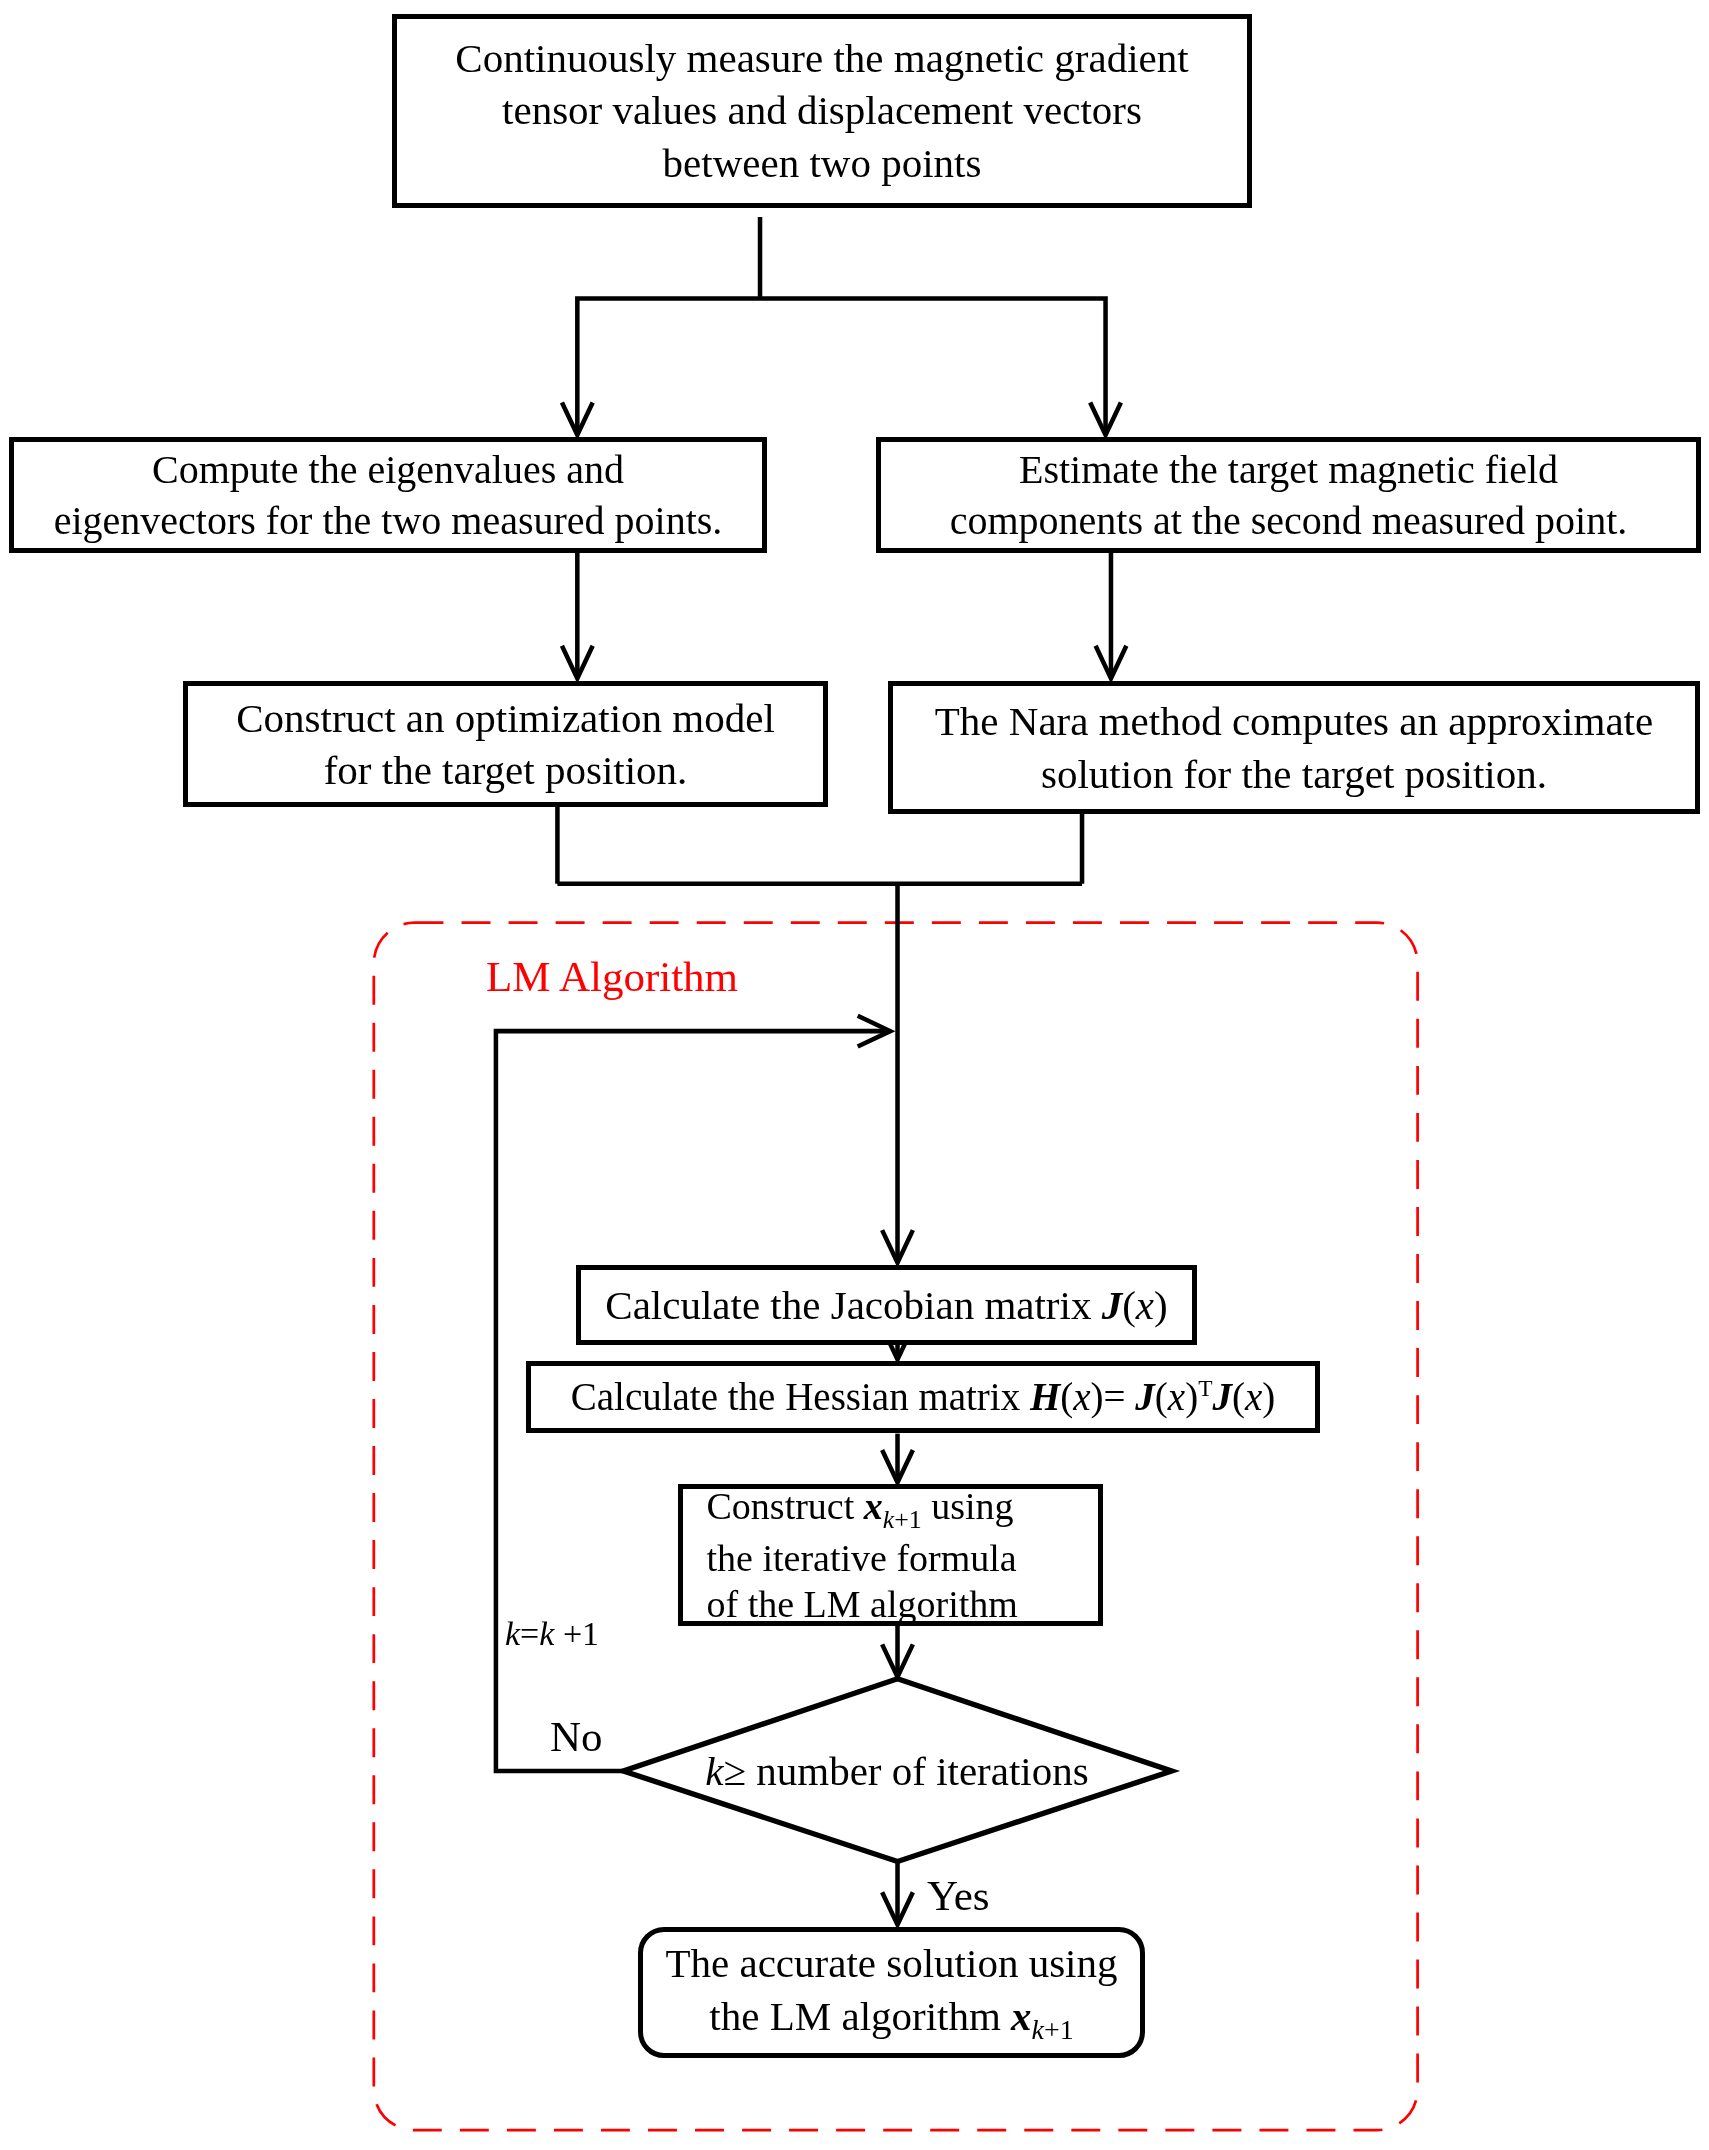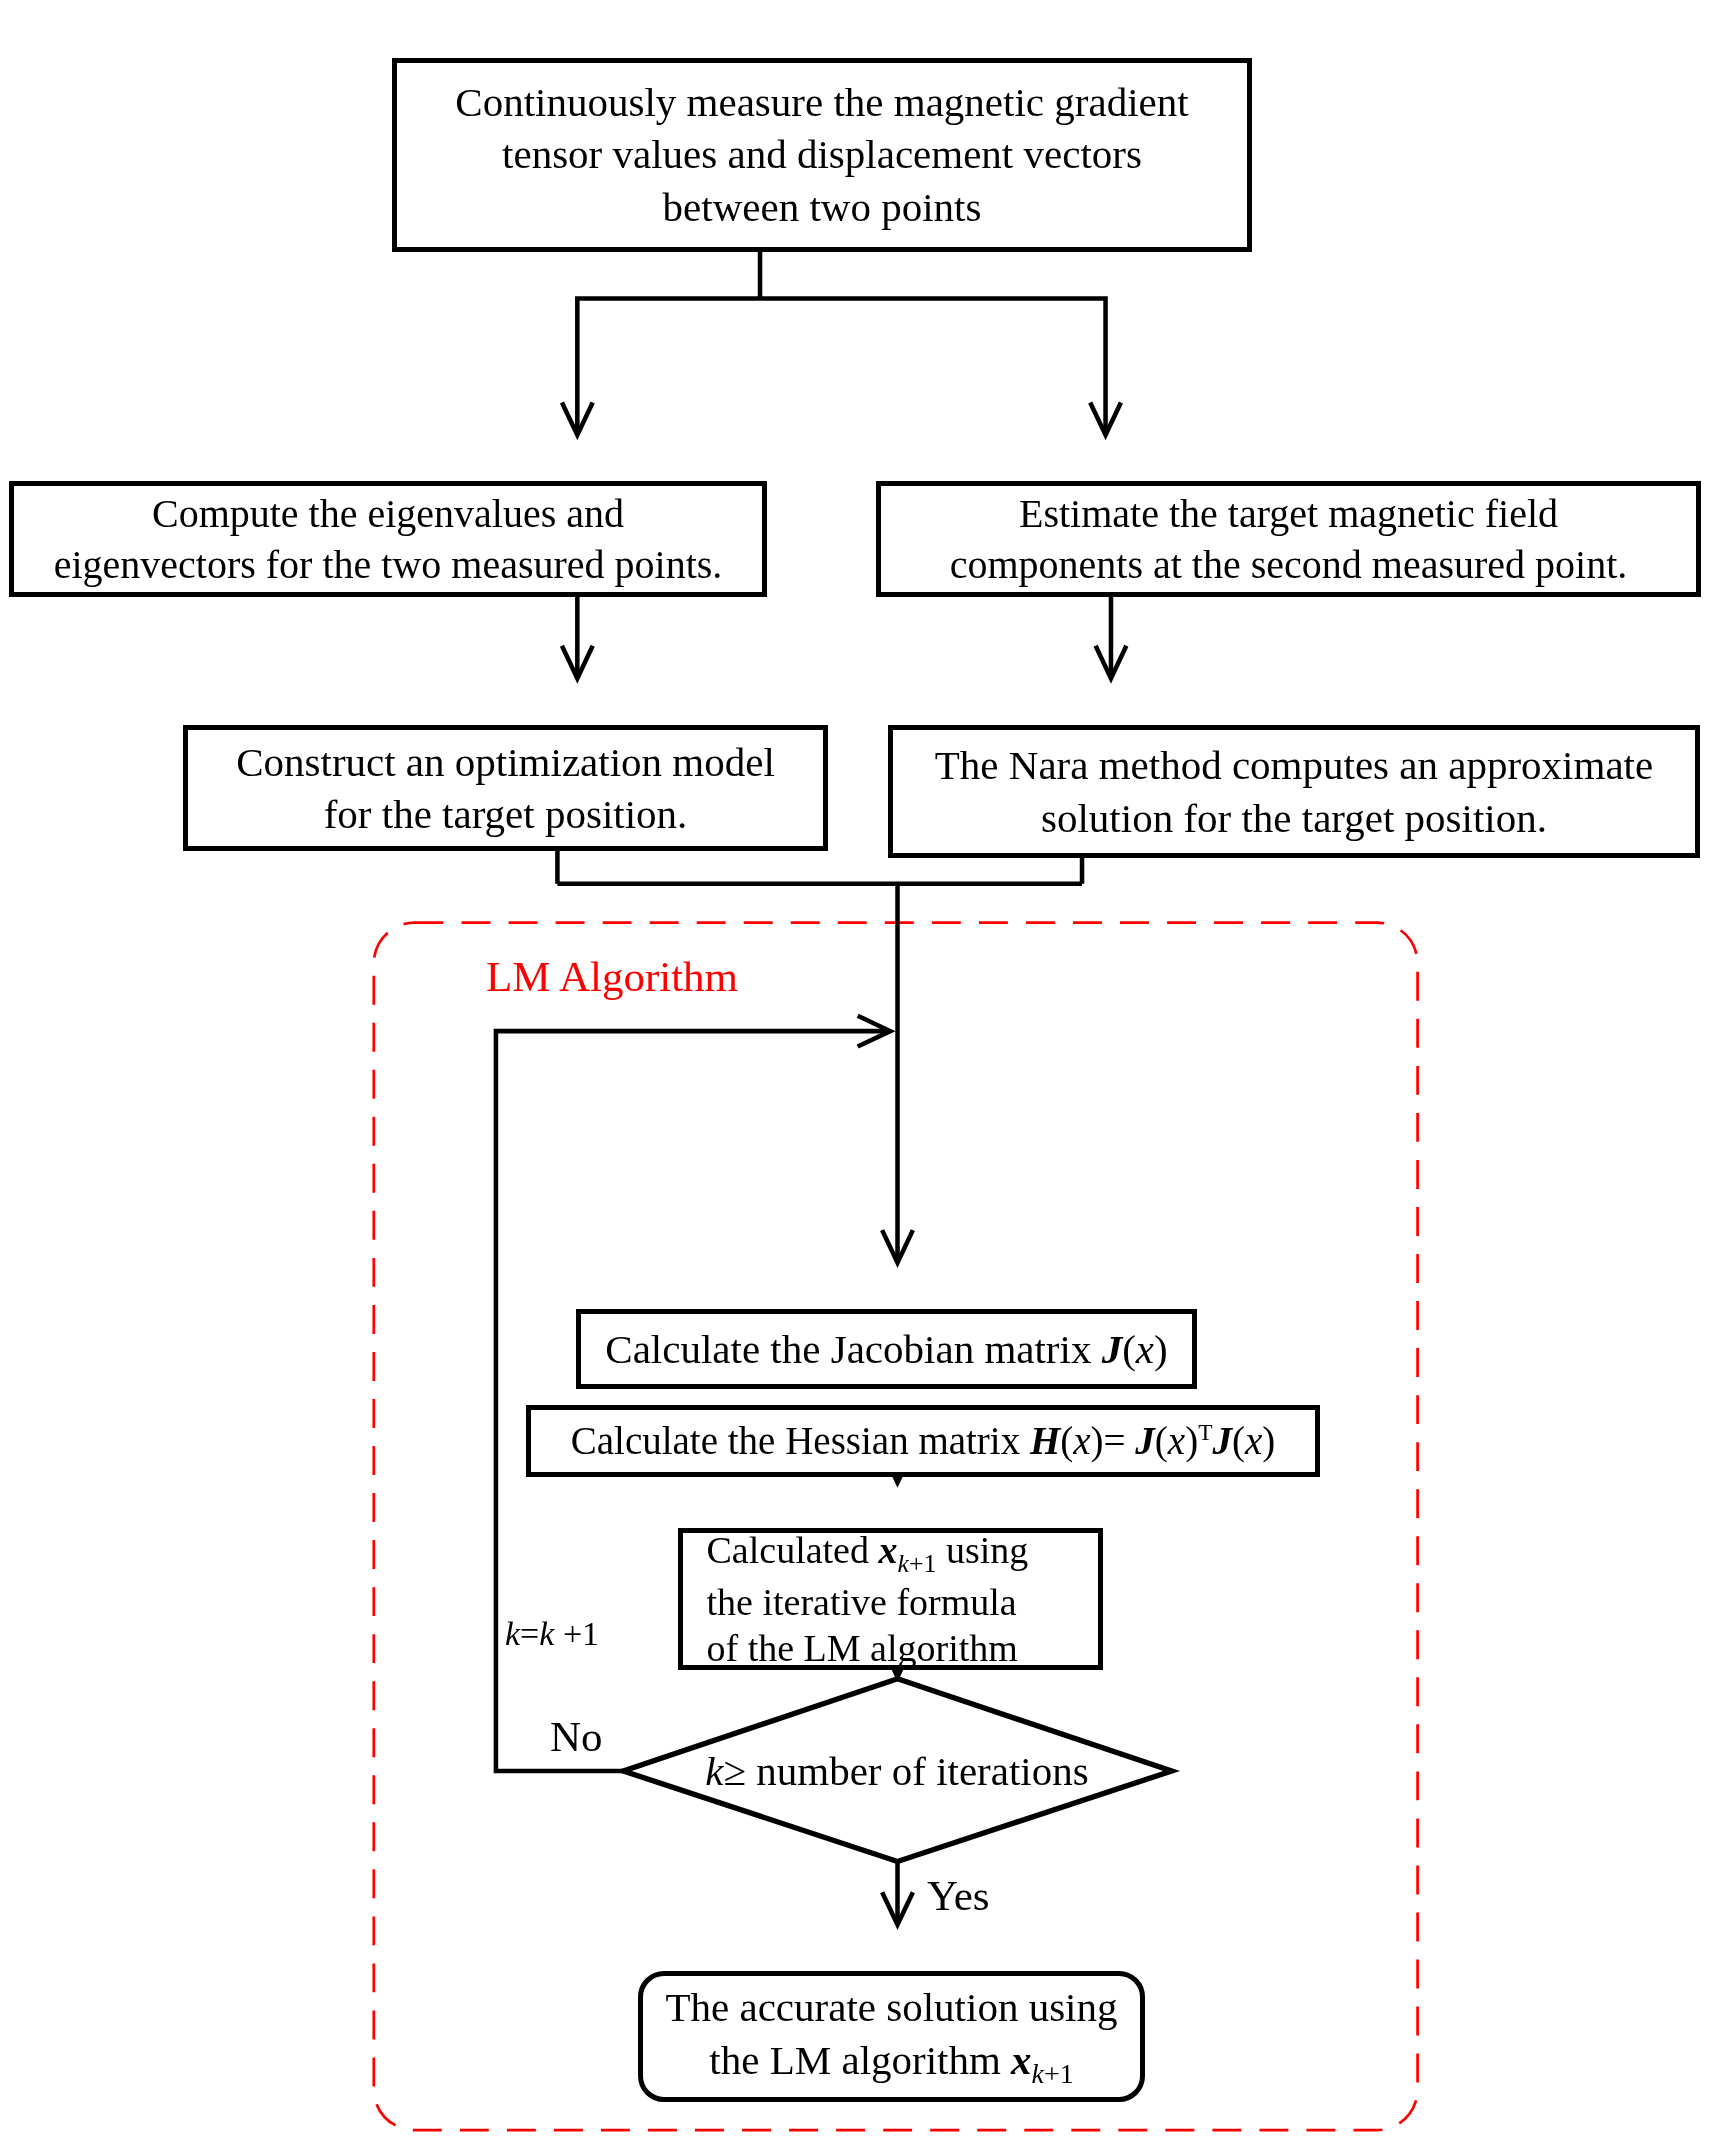--- a/index.html
+++ b/index.html
@@ -24,21 +24,20 @@
   .lm-rect{stroke:var(--accent-red);stroke-width:3;fill:none;stroke-dasharray:32 20;}
 
   .node{
     position:absolute;z-index:2;
     box-sizing:border-box;
     background:var(--box-fill);
     border:5.4px solid var(--line-black);
     display:flex;flex-direction:column;
     align-items:center;justify-content:center;
     text-align:center;
-    margin-top:44px;
   }
   .node .ln{white-space:nowrap;line-height:1.28;}
   .fs45 .ln{font-size:41px;}
   .fs44 .ln{font-size:40px;}
   .node.left-align{align-items:flex-start;text-align:left;padding-left:23.5px;}
   .node.left-align .ln{font-size:38px;line-height:1.22;}
 
   .floating{
     position:absolute;z-index:3;white-space:nowrap;
   }
@@ -124,21 +123,21 @@
 
   <div class="node fs45" style="left:576px;top:1265px;width:621px;height:80px;">
     <div class="ln"><span>Calculate the Jacobian matrix </span><span class="seg-bi">J</span><span>(</span><span class="seg-i">x</span><span>)</span></div>
   </div>
 
   <div class="node" style="left:526px;top:1361px;width:794px;height:72px;">
     <div class="ln" style="font-size:39px;"><span>Calculate the Hessian matrix </span><span class="seg-bi">H</span><span>(</span><span class="seg-i">x</span><span>)= </span><span class="seg-bi">J</span><span>(</span><span class="seg-i">x</span><span>)</span><span class="seg-sup">T</span><span class="seg-bi">J</span><span>(</span><span class="seg-i">x</span><span>)</span></div>
   </div>
 
   <div class="node left-align" style="left:678px;top:1484px;width:425px;height:142px;">
-    <div class="ln"><span>Calculated </span><span class="seg-bi">x</span><span class="seg-subi">k</span><span class="seg-sub">+1</span><span> using</span></div>
+    <div class="ln"><span>Construct </span><span class="seg-bi">x</span><span class="seg-subi">k</span><span class="seg-sub">+1</span><span> using</span></div>
     <div class="ln"><span>the iterative formula</span></div>
     <div class="ln"><span>of the LM algorithm</span></div>
   </div>
 
   <div class="decision-label" style="left:623px;top:1679px;width:548px;height:183px;">
       <span class="seg-i">k</span>
       <span> ≥ number of iterations</span>
     </div>
 
   <div class="node fs45" style="left:638px;top:1927px;width:507px;height:131px;border-radius:26px;">

